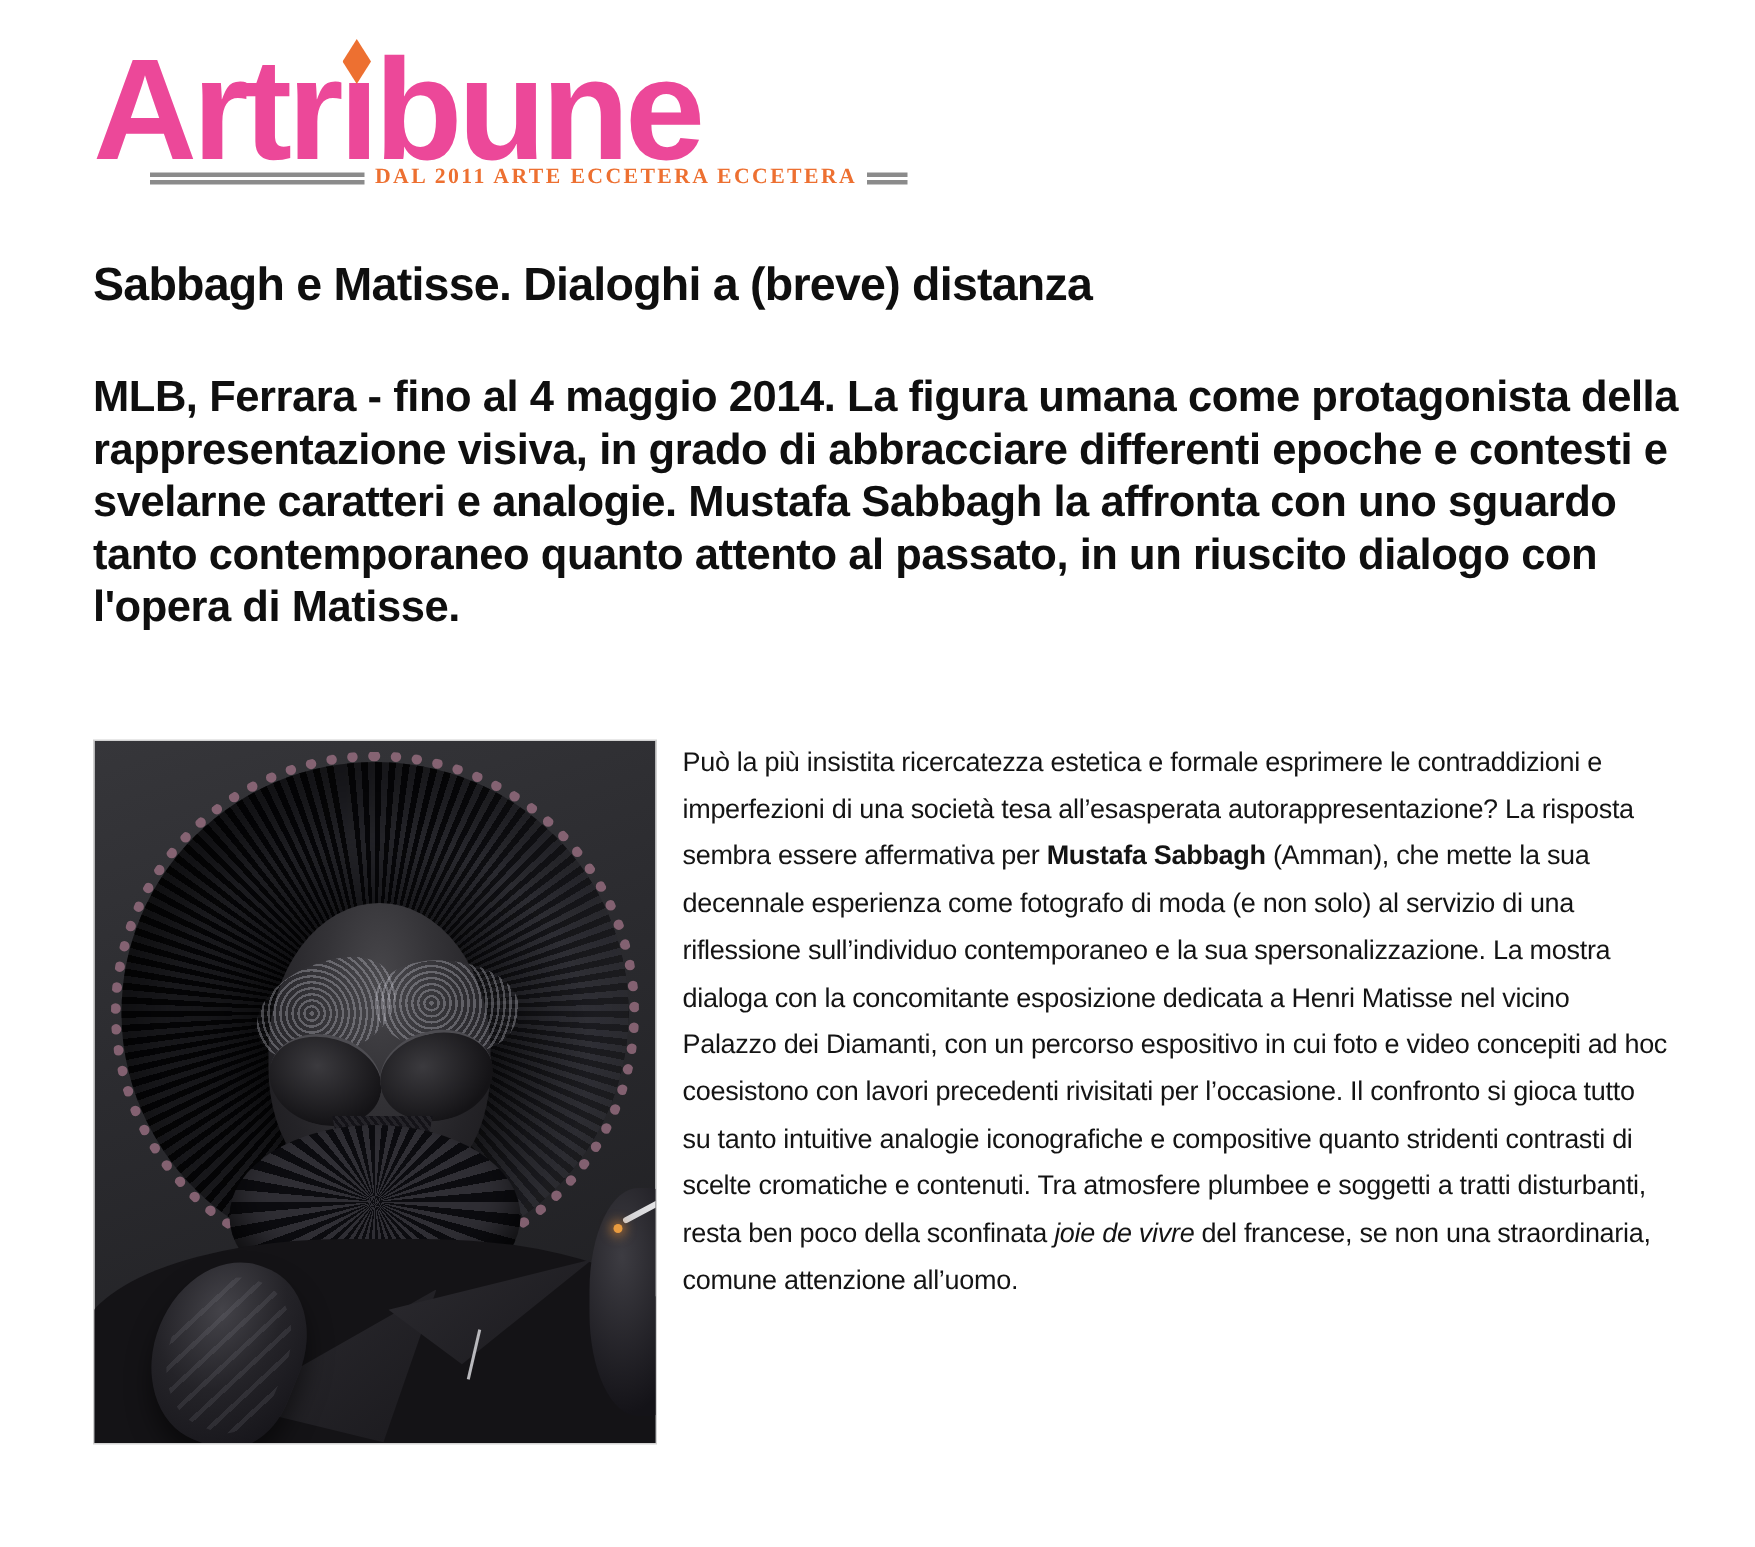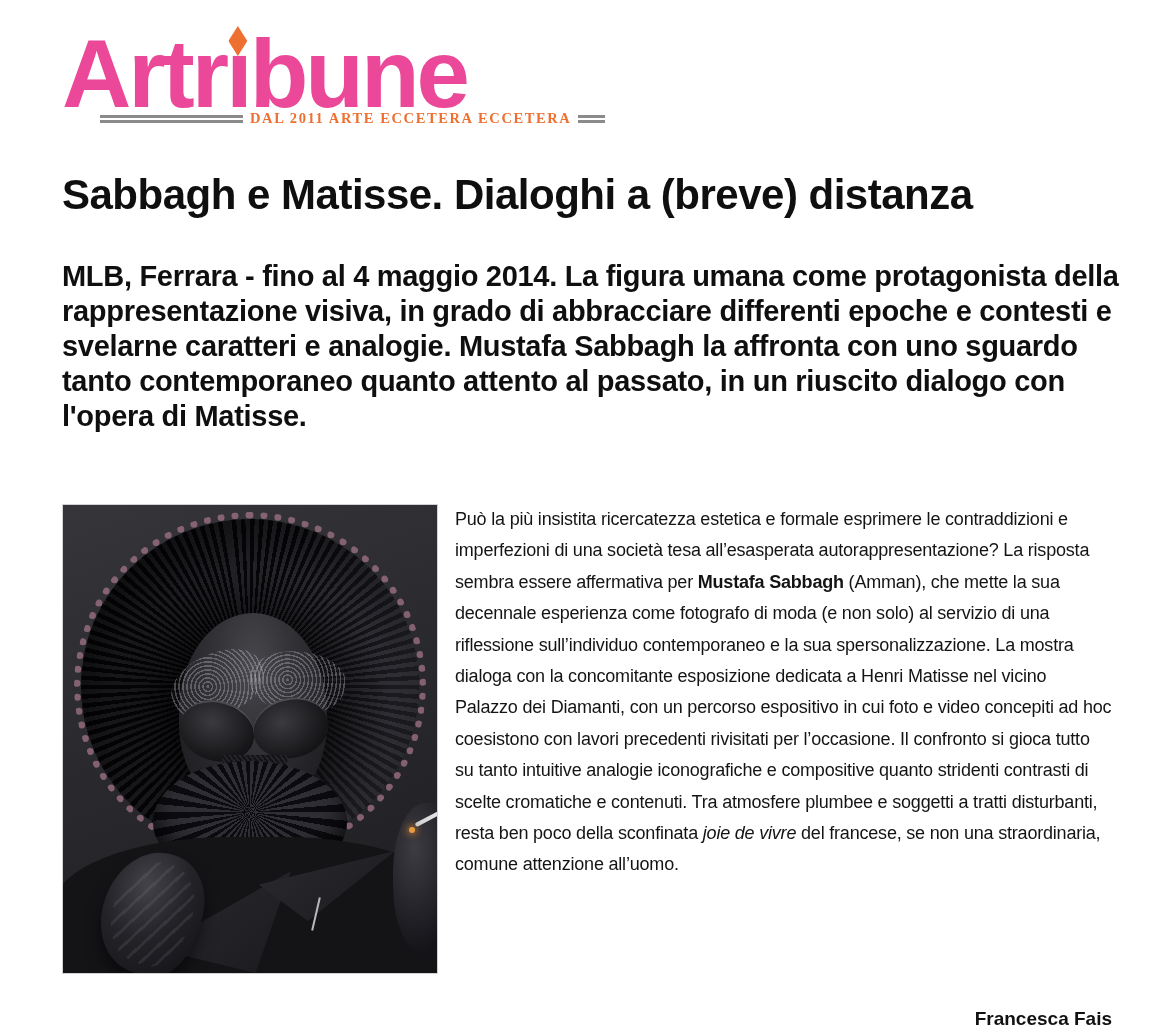--- a/index.html
+++ b/index.html
@@ -12,21 +12,21 @@
   .logo-text{font-family:Liberation Sans, sans-serif;font-weight:900;font-size:96px;line-height:104px;letter-spacing:-3px;color:#ec4899;white-space:nowrap;text-align:right;}
   .logo-i-wrap{position:relative;display:inline-block;}
   .diamond{position:absolute;top:4px;left:50%;transform:translateX(-50%);width:19px;height:30px;background:var(--accent,#ed7031);clip-path:polygon(50% 0,100% 50%,50% 100%,0 50%);}
   .tagline-row{display:flex;align-items:center;width:505px;margin:-16px 0 0 38px;}
   .tag-rule{height:8px;border-top:3px solid var(--rule,#8b8b8b);border-bottom:3px solid var(--rule,#8b8b8b);box-sizing:border-box;}
   .tag-rule.left{width:143px;flex:0 0 auto;}
   .tag-rule.right{flex:1 1 auto;}
   .tagline-text{font-family:"Liberation Serif",serif;font-weight:700;font-size:14.5px;letter-spacing:1.6px;color:var(--accent,#ed7031);padding:0 7px;white-space:nowrap;}
 
   
-  .article-title{margin:44px 0 0 0;font-size:42px;font-weight:700;letter-spacing:-0.5px;color:#0f0f0f;white-space:nowrap;}
+  .article-title{margin:44px 0 0 0;font-size:31px;font-weight:700;letter-spacing:-0.5px;color:#0f0f0f;white-space:nowrap;}
   .article-intro{margin:40px 0 0 0;width:1058px;font-size:29px;font-weight:700;line-height:35px;letter-spacing:-0.3px;color:#0f0f0f;}
   .content-row{display:flex;margin-top:70px;align-items:flex-start;}
   .right-col{margin-left:17px;width:662px;}
   .article-body{margin:0;font-size:18px;line-height:31.4px;letter-spacing:-0.2px;color:#141414;}
   .article-body .b{font-weight:700;}
   .article-body .i{font-style:italic;}
   .author-row{margin-top:34px;text-align:right;font-size:19px;font-weight:700;color:#111;}
 
   
   .photo{position:relative;width:374px;height:468px;flex:0 0 auto;border:1px solid #d2d2d2;overflow:hidden;
@@ -114,15 +114,14 @@
       <div class="cigarette"></div>
       <div class="ember"></div>
     </div>
 
     <div class="right-col">
       <p class="article-body"><span>Può la più insistita ricercatezza estetica e formale esprimere le contraddizioni e imperfezioni di una società tesa all’esasperata autorappresentazione? La risposta sembra essere affermativa per </span><span class="b">Mustafa Sabbagh</span><span> (Amman), che mette la sua decennale esperienza come fotografo di moda (e non solo) al servizio di una riflessione sull’individuo contemporaneo e la sua spersonalizzazione. La mostra dialoga con la concomitante esposizione dedicata a Henri Matisse nel vicino Palazzo dei Diamanti, con un percorso espositivo in cui foto e video concepiti ad hoc coesistono con lavori precedenti rivisitati per l’occasione. Il confronto si gioca tutto su tanto intuitive analogie iconografiche e compositive quanto stridenti contrasti di scelte cromatiche e contenuti. Tra atmosfere plumbee e soggetti a tratti disturbanti, resta ben poco della sconfinata </span><span class="i">joie de vivre</span><span> del francese, se non una straordinaria, comune attenzione all’uomo.</span></p>
     </div>
 
   </div>
 
-  <div class="author-row">Francesca Fais</div>
 
 </div>
 
 </body></html>

